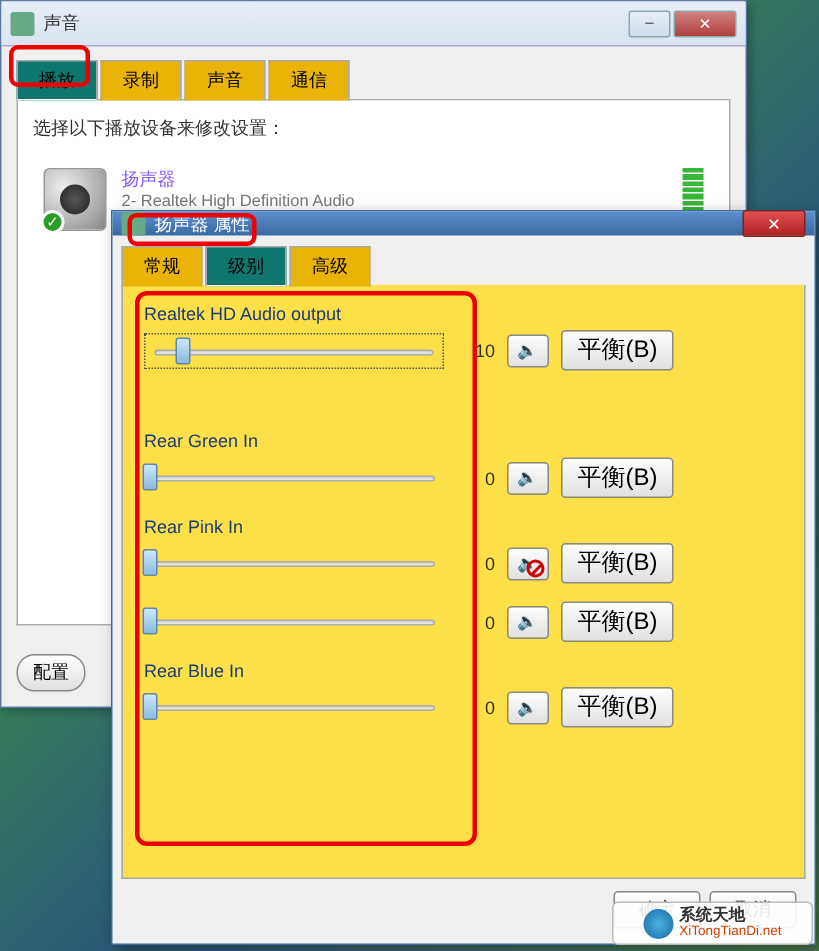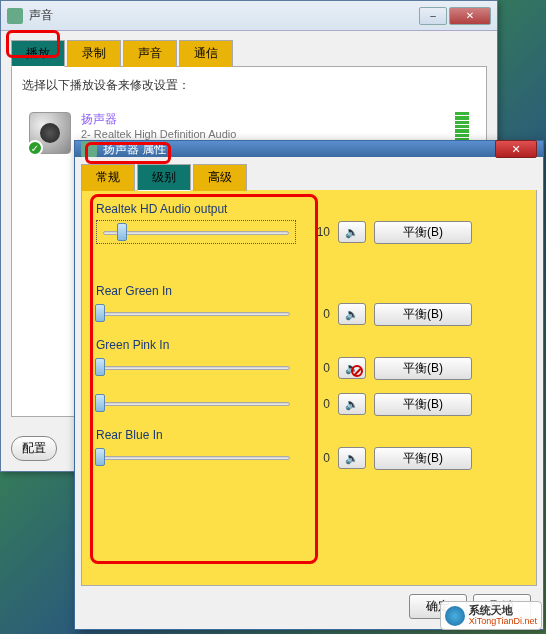--- a/index.html
+++ b/index.html
@@ -56,27 +56,27 @@
 .ch-row { display: flex; align-items: center; gap: 8px; }
 .slider-wrap { flex: 0 0 200px; height: 24px; padding: 2px 4px; }
 .slider-wrap.focused { border: 1px dotted #555; }
 .slider { position: relative; height: 20px; display: flex; align-items: center; }
 .track { position: absolute; left: 2px; right: 2px; height: 4px; background: linear-gradient(#ccc,#eee); border: 1px solid #aaa; border-radius: 2px; }
 .thumb { position: absolute; width: 10px; height: 18px; background: linear-gradient(#cde6f8,#8abbe0); border: 1px solid #5a8ab0; border-radius: 2px; top: 0; transform: translateX(-50%); }
 .val { width: 26px; text-align: right; font-size: 12px; color: #333; }
 .mute-btn { width: 28px; height: 22px; background: linear-gradient(#fefefe,#e0e0e0); border: 1px solid #888; border-radius: 3px; display: flex; align-items: center; justify-content: center; font-size: 11px; color: #2a5aa0; position: relative; }
 .mute-btn.muted::after { content: ""; position: absolute; width: 8px; height: 8px; border: 2px solid #c00; border-radius: 50%; right: 2px; bottom: 1px; }
 .mute-btn.muted::before { content: ""; position: absolute; width: 9px; height: 2px; background: #c00; transform: rotate(-45deg); right: 3px; bottom: 5px; z-index: 1; }
-.balance-btn { padding: 2px 28px; font-size: 12px; background: linear-gradient(#fefefe,#e0e0e0); border: 1px solid #888; border-radius: 3px; }
+.balance-btn { padding: 2px 10px; font-size: 16px; background: linear-gradient(#fefefe,#e0e0e0); border: 1px solid #888; border-radius: 3px; }
 
 .dialog-buttons { display: flex; justify-content: flex-end; gap: 6px; padding: 8px 6px 4px; }
 .dialog-buttons button { padding: 3px 16px; font-size: 12px; background: linear-gradient(#fefefe,#e0e0e0); border: 1px solid #888; border-radius: 3px; }
 
 
-.watermark { position: absolute; right: 4px; bottom: 4px; z-index: 40; background: rgba(255,255,255,.9); border-radius: 4px; padding: 3px 4px; font-size: 10px; display: flex; align-items: center; gap: 4px; border: 1px solid #bbb; }
+.watermark { position: absolute; right: 4px; bottom: 4px; z-index: 40; background: rgba(255,255,255,.9); border-radius: 4px; padding: 3px 20px; font-size: 10px; display: flex; align-items: center; gap: 4px; border: 1px solid #bbb; }
 .wm-icon { width: 20px; height: 20px; background: radial-gradient(circle,#4ab0e0,#1a6aa0); border-radius: 50%; position: relative; }
 .wm-text { line-height: 1; }
 .wm-text b { font-size: 11px; color: #333; display: block; }
 .wm-text span { color: #d04000; font-size: 9px; }
 </style>
 </head>
 <body>
 
 <div class="win-sound">
   <div class="titlebar">
@@ -163,21 +163,21 @@
                 <div class="track"></div>
                 <div class="thumb" style="left: 0%;"></div>
               </div>
             </div>
             <div class="val">0</div>
             <div class="mute-btn">🔈</div>
             <button class="balance-btn">平衡(B)</button>
           </div>
         </div>
         <div class="channel">
-          <div class="ch-label">Green Pink In</div>
+          <div class="ch-label">Rear Pink In</div>
           <div class="ch-row">
             <div class="slider-wrap">
               <div class="slider">
                 <div class="track"></div>
                 <div class="thumb" style="left: 0%;"></div>
               </div>
             </div>
             <div class="val">0</div>
             <div class="mute-btn muted">🔈</div>
             <button class="balance-btn">平衡(B)</button>

